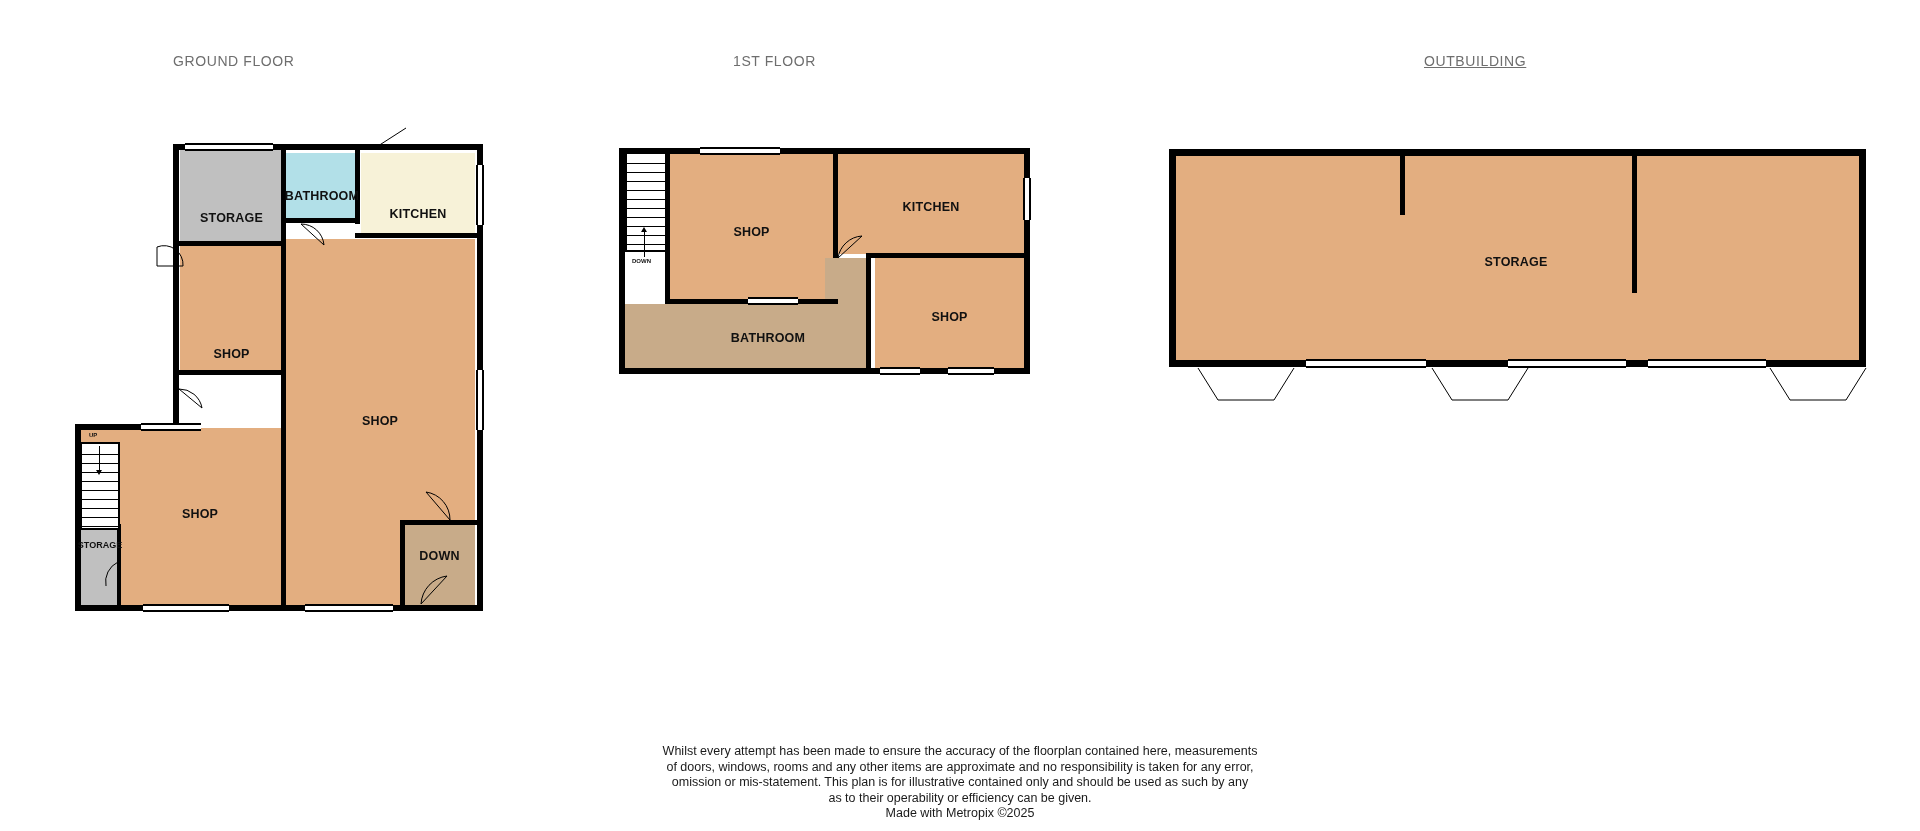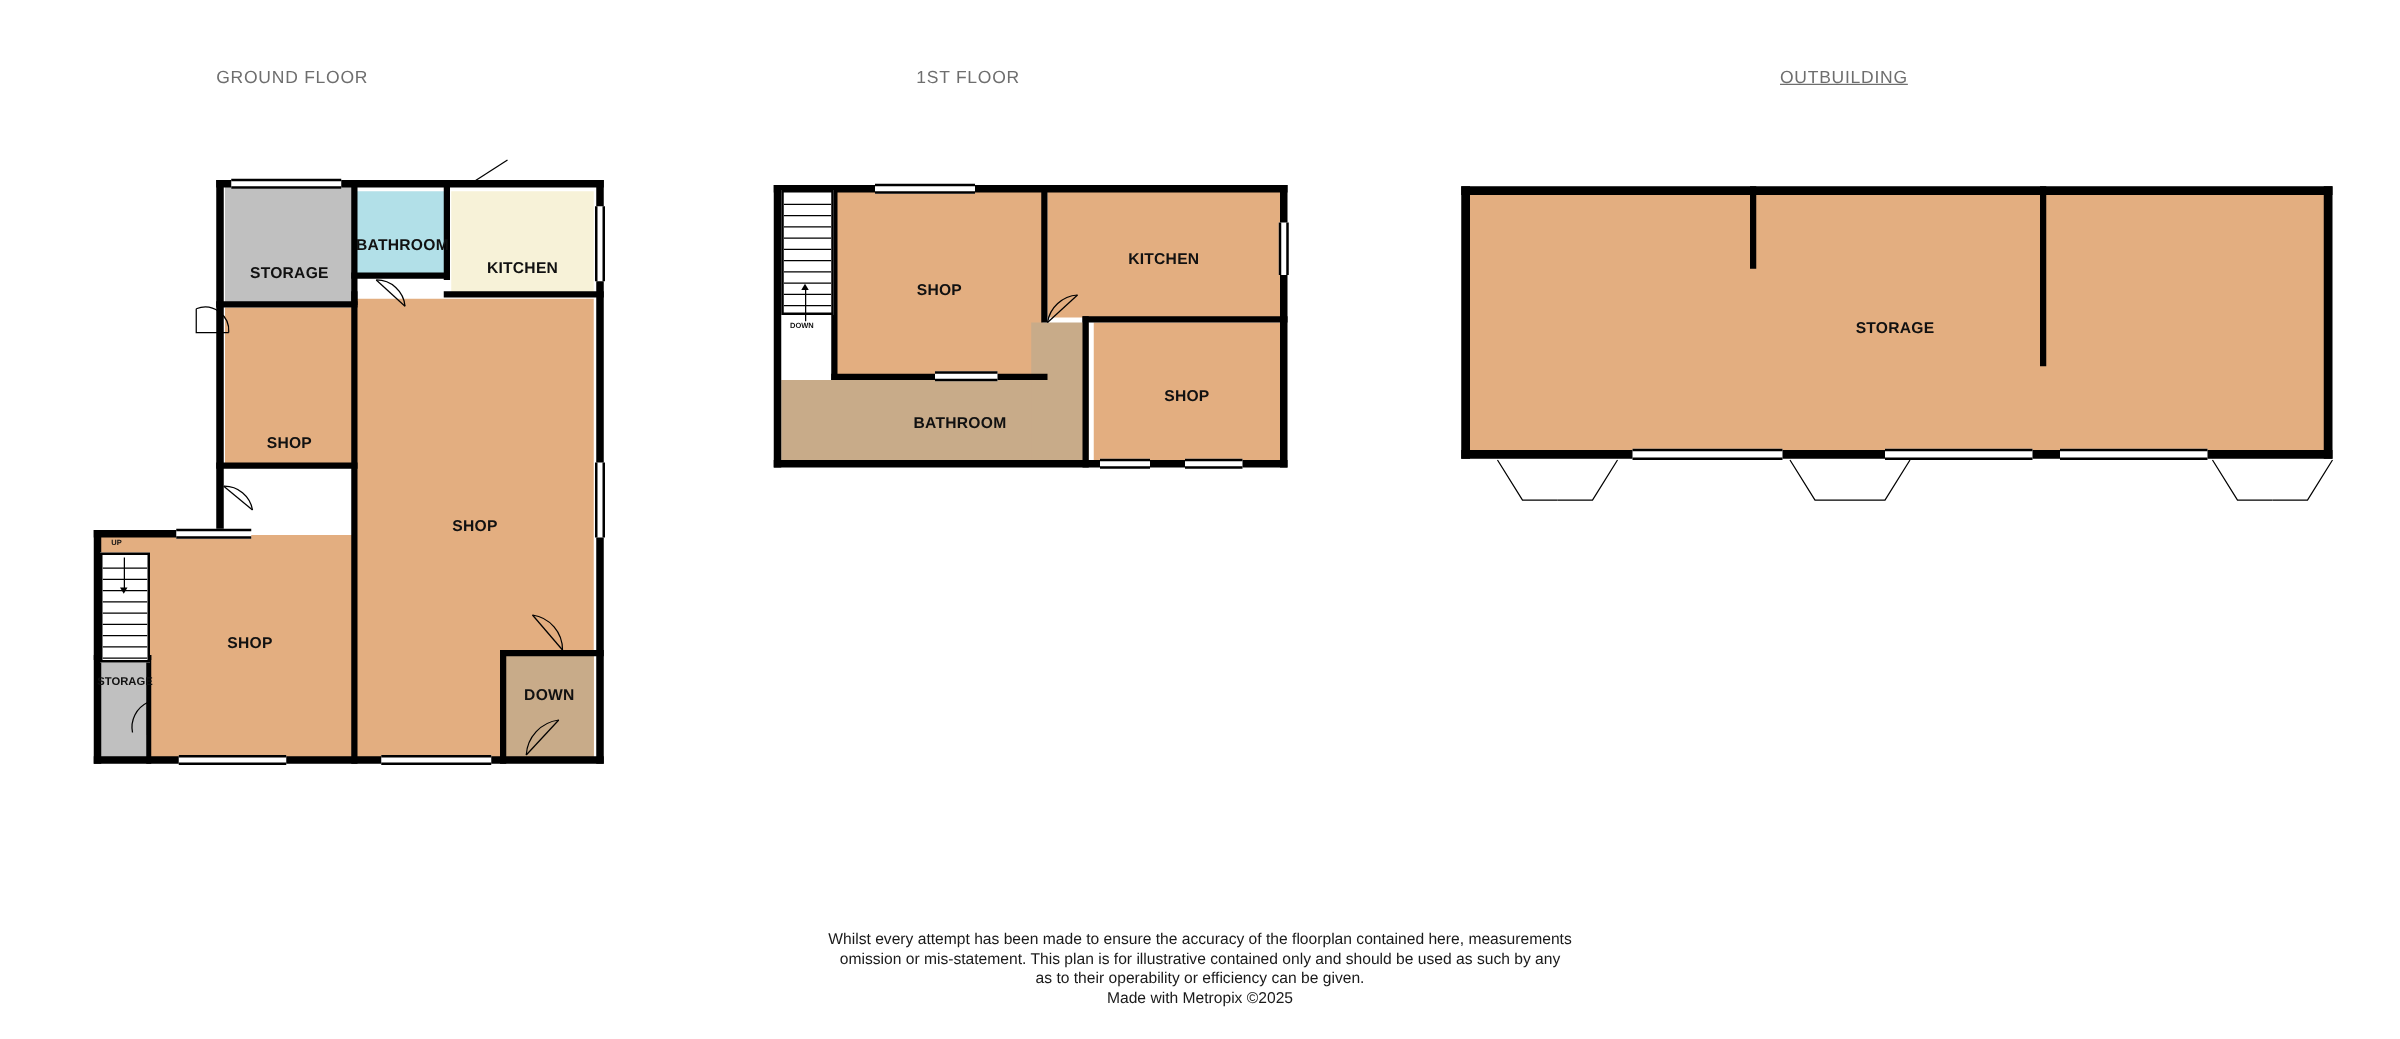--- a/index.html
+++ b/index.html
@@ -322,18 +322,19 @@
           <path d="M2 2 L22 34 L50 34" fill="none" stroke="#000" stroke-width="1"></path>
           <path d="M98 2 L78 34 L50 34" fill="none" stroke="#000" stroke-width="1"></path>
         </svg>
     </div>
 
     <div class="label" style="left:1400px; top:255px; width:232px;">STORAGE</div>
   </div>
 
   <div class="footer" style="top:744px;">
     <div>Whilst every attempt has been made to ensure the accuracy of the floorplan contained here, measurements</div>
+    <div>of doors, windows, rooms and any other items are approximate and no responsibility is taken for any error,</div>
     <div>omission or mis-statement. This plan is for illustrative contained only and should be used as such by any</div>
     <div>as to their operability or efficiency can be given.</div>
     <div>Made with Metropix ©2025</div>
   </div>
 
 </div>
 
 </body></html>

